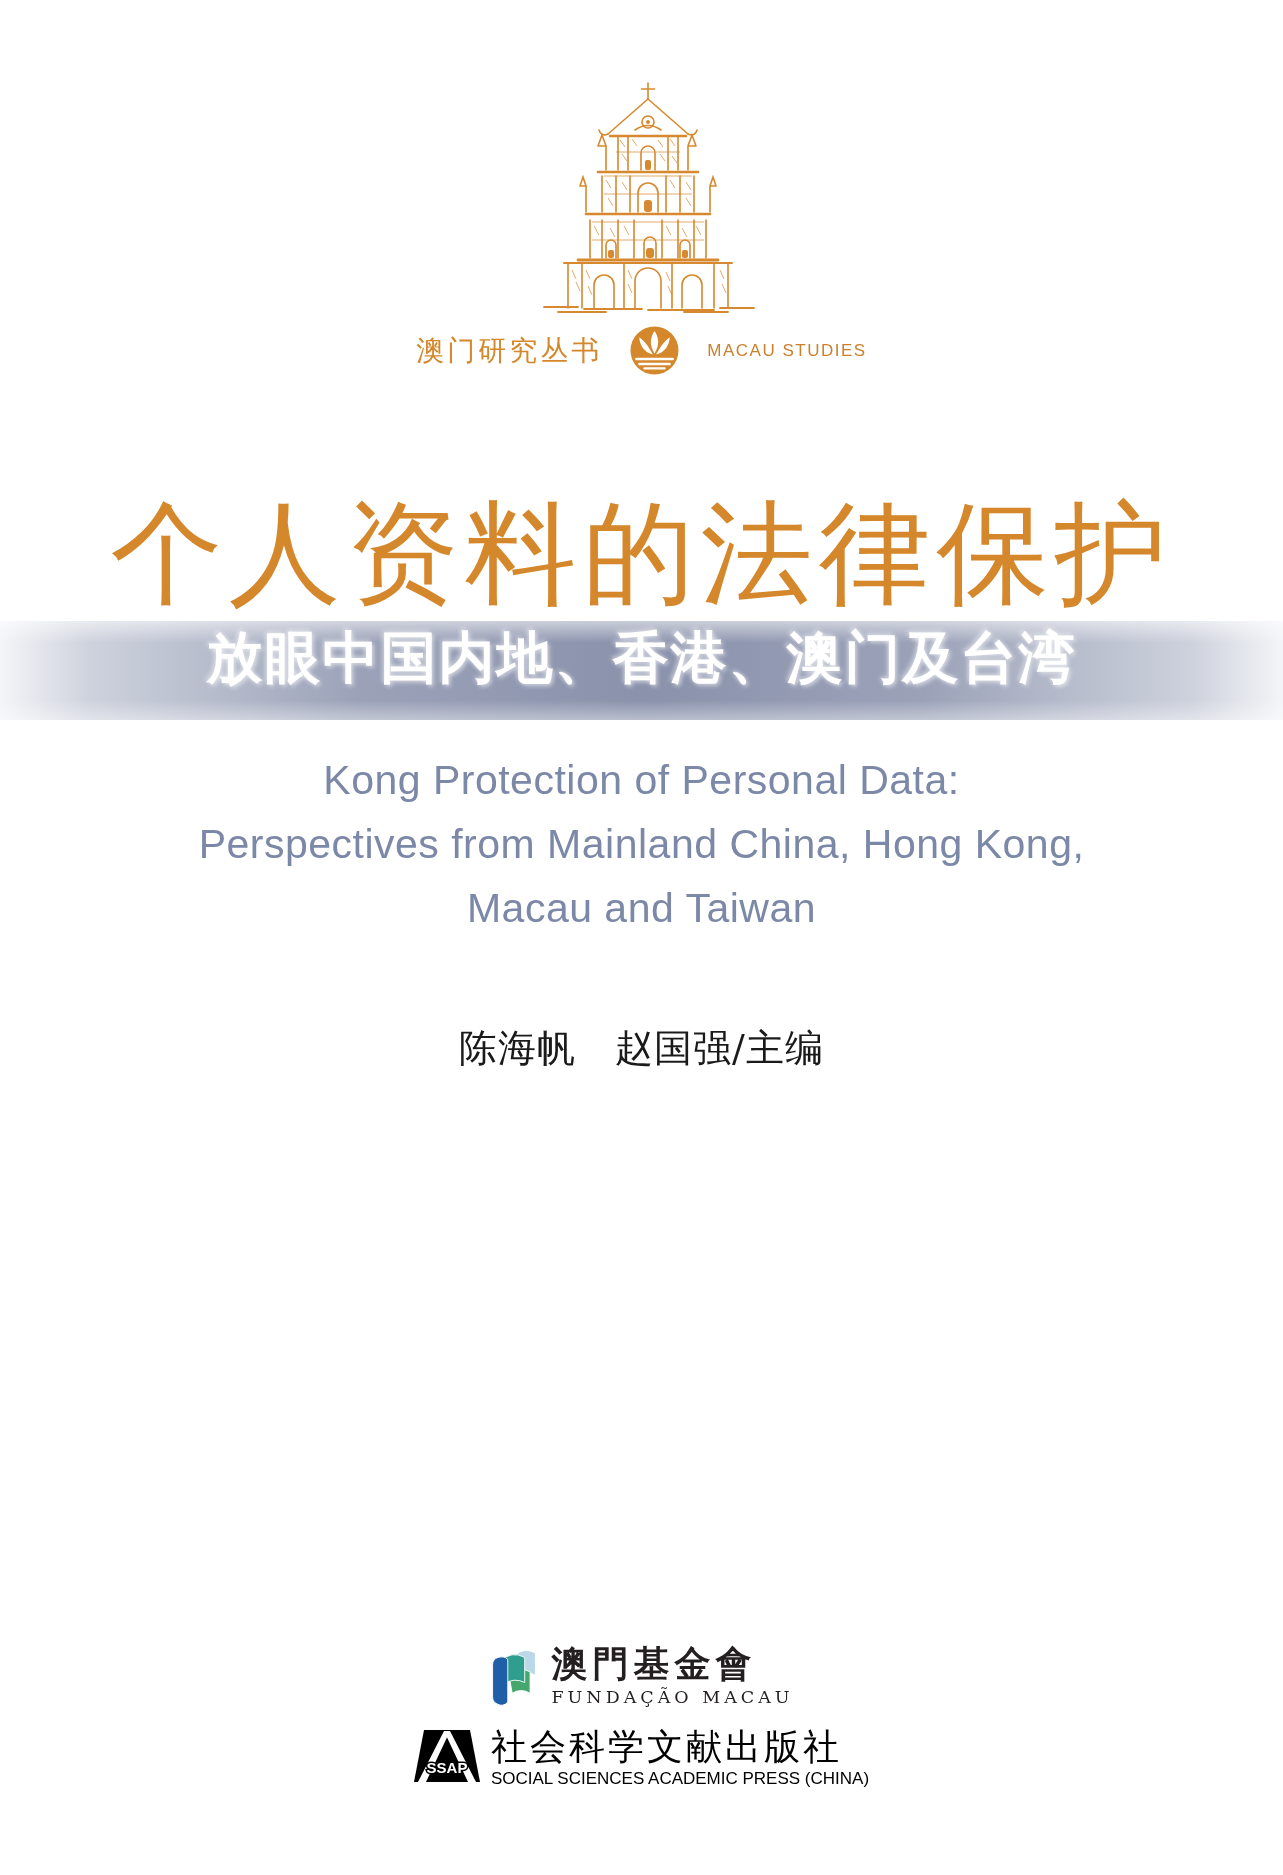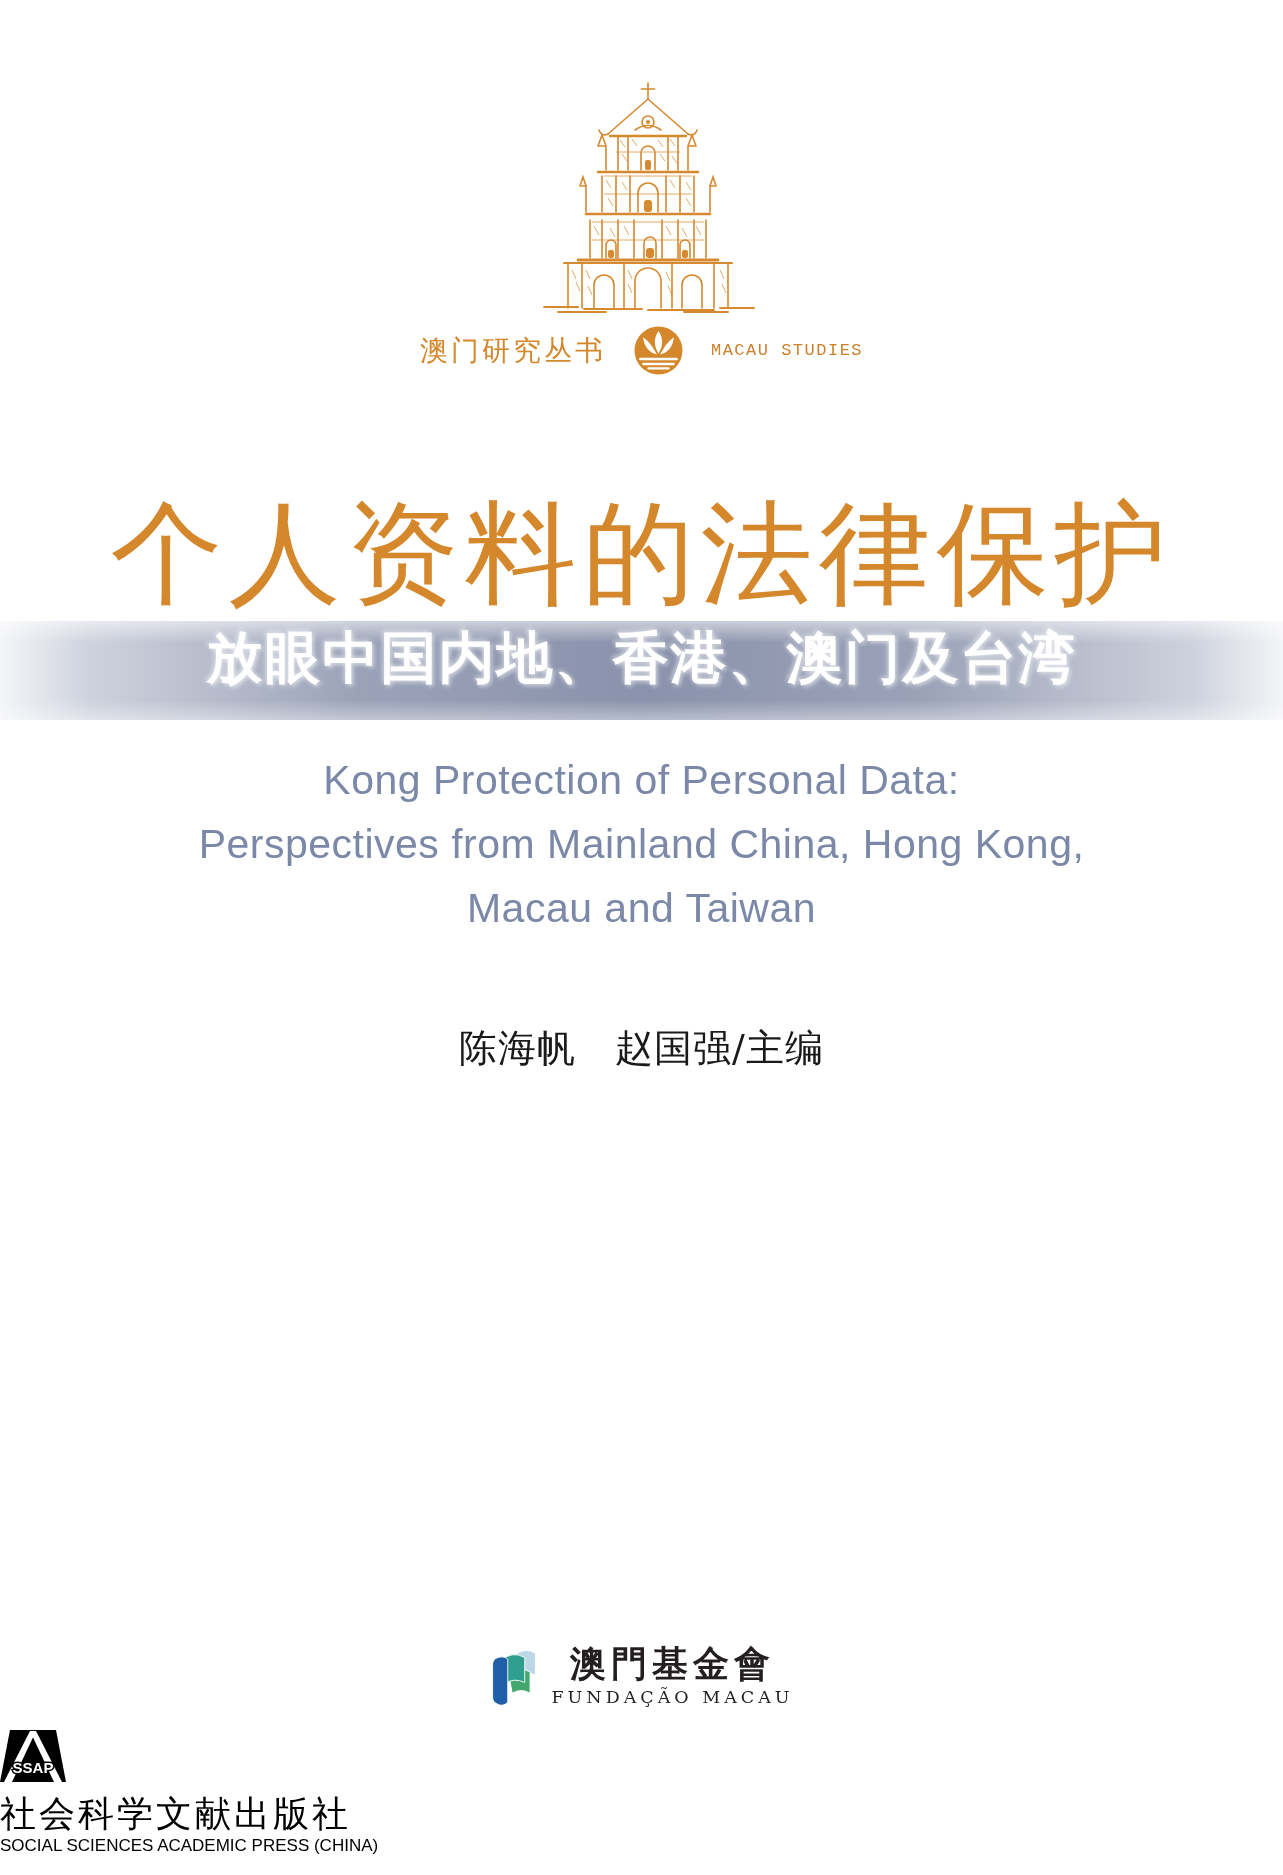--- a/index.html
+++ b/index.html
@@ -20,21 +20,21 @@
     position:absolute;top:326px;left:0;width:100%;
     display:flex;align-items:center;justify-content:center;gap:28px;
   }
   .series-cjk{
     color:#D5872B;font-size:28px;letter-spacing:3px;
     font-family:"DejaVu Serif","Liberation Serif",serif;
   }
   .series-logo{width:49px;height:49px;flex:0 0 auto;}
   .series-en{
     color:#CD802C;font-size:17px;letter-spacing:1.5px;
-    font-family:Liberation Mono, monospace;
+    font-family:Liberation Sans, sans-serif;
   }
 
   
   .main-title{
     position:absolute;top:494px;left:0;width:100%;
     text-align:center;
     color:#D5872B;
     font-size:112px;line-height:118px;letter-spacing:6px;
     font-family:"DejaVu Serif","Liberation Serif",serif;
     white-space:nowrap;
@@ -77,36 +77,36 @@
     font-family:"DejaVu Serif","Liberation Serif",serif;
     white-space:nowrap;
   }
 
   
   .fm-block{
     position:absolute;top:1643px;left:0;width:100%;
     display:flex;justify-content:center;align-items:flex-start;gap:12px;
   }
   .fm-mark{width:50px;height:66px;flex:0 0 auto;margin-top:2px;}
-  .fm-texts{display:flex;flex-direction:column;align-items:center;}
+  .fm-texts{display:flex;flex-direction:column;align-items:flex-start;}
   .fm-cjk{
     color:#231f20;font-size:36px;line-height:40px;letter-spacing:5px;
     font-family:"DejaVu Serif","Liberation Serif",serif;
     font-weight:bold;white-space:nowrap;
   }
   .fm-latin{
     margin-top:4px;color:#231f20;font-size:17.5px;letter-spacing:4px;
     font-family:"DejaVu Serif","Liberation Serif",serif;
     white-space:nowrap;
   }
 
   
   .ssap-block{
     position:absolute;top:1728px;left:0;width:100%;
-    display:flex;justify-content:center;align-items:flex-start;gap:11px;flex-direction:column;
+    display:flex;justify-content:center;align-items:flex-start;gap:11px;
   }
   .ssap-mark{width:66px;height:56px;flex:0 0 auto;}
   .ssap-texts{display:flex;flex-direction:column;align-items:flex-start;}
   .ssap-cjk{
     color:#000;font-size:36px;line-height:38px;letter-spacing:3px;
     font-weight:500;white-space:nowrap;
   }
   .ssap-en{
     margin-top:3px;color:#000;font-size:17px;letter-spacing:0;
     font-weight:normal;white-space:nowrap;

